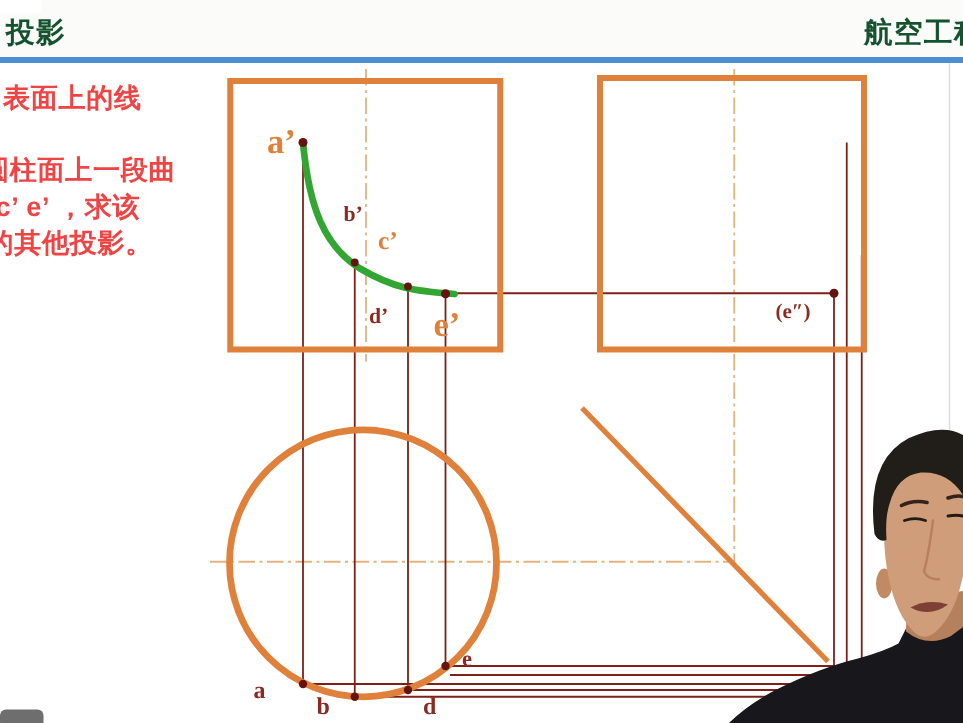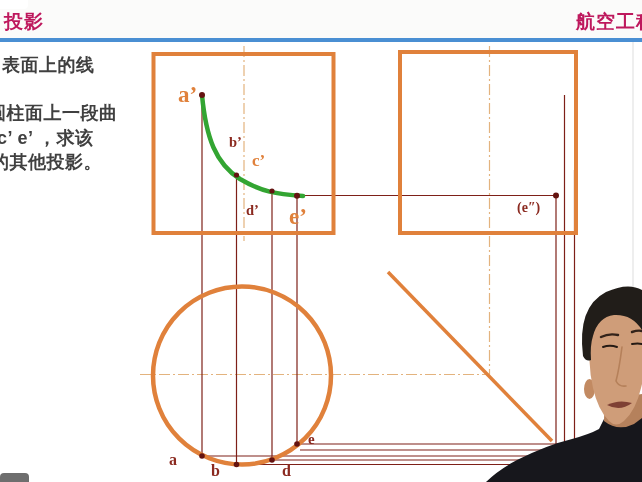--- a/index.html
+++ b/index.html
@@ -4,26 +4,26 @@
 <style>
   html,body{margin:0;padding:0;}
   body{
     width:642px;height:482px;position:relative;overflow:hidden;
     background:#ffffff;
     font-family:"Liberation Sans", sans-serif;
   }
   
   .header{position:absolute;left:0;top:0;width:642px;height:38px;background:#fbfbfa;}
   .header-notch{position:absolute;left:0;top:0;width:28px;height:9px;background:#ffffff;border-radius:0 0 4px 0;}
-  .header-title{position:absolute;top:9px;font-size:19px;font-weight:bold;color:#be185d;white-space:nowrap;letter-spacing:1px;}
+  .header-title{position:absolute;top:9px;font-size:19px;font-weight:bold;color:#14532d;white-space:nowrap;letter-spacing:1px;}
   .header-title.left{left:4px;}
   .header-title.right{left:576px;}
   .header-rule{position:absolute;left:0;top:38px;width:642px;height:4px;background:#4a8fd3;}
   
-  .t-line{position:absolute;font-weight:bold;color:#404040;white-space:nowrap;letter-spacing:0.5px;font-size:18px;}
+  .t-line{position:absolute;font-weight:bold;color:#ef4444;white-space:nowrap;letter-spacing:0.5px;font-size:18px;}
   .t-heading{left:2px;top:53px;}
   .t-b1{left:-12px;top:101px;}
   .t-b2{left:-3px;top:126px;}
   .t-b3{left:-9px;top:150px;}
   
   .drawing{position:absolute;left:0;top:0;width:642px;height:482px;}
   
   .corner-btn{position:absolute;left:0px;top:473px;width:29px;height:12px;background:#6e6e6e;border-radius:4px;}
 </style>
 </head>

